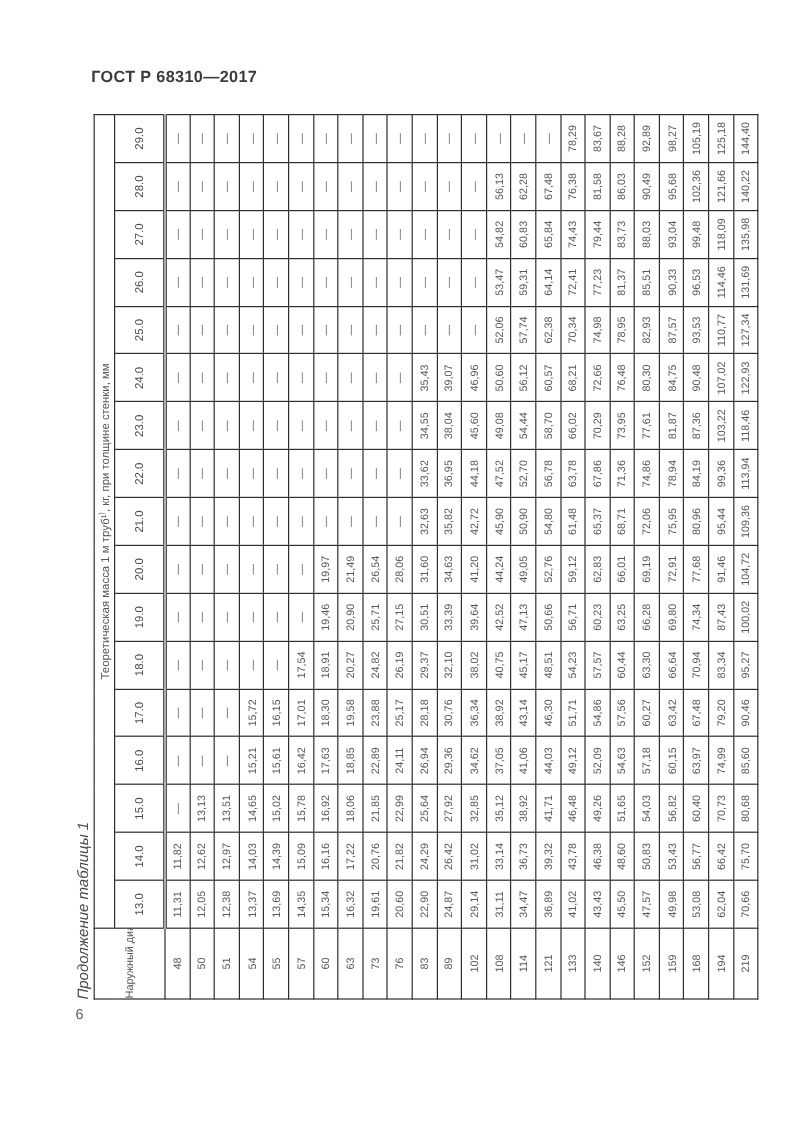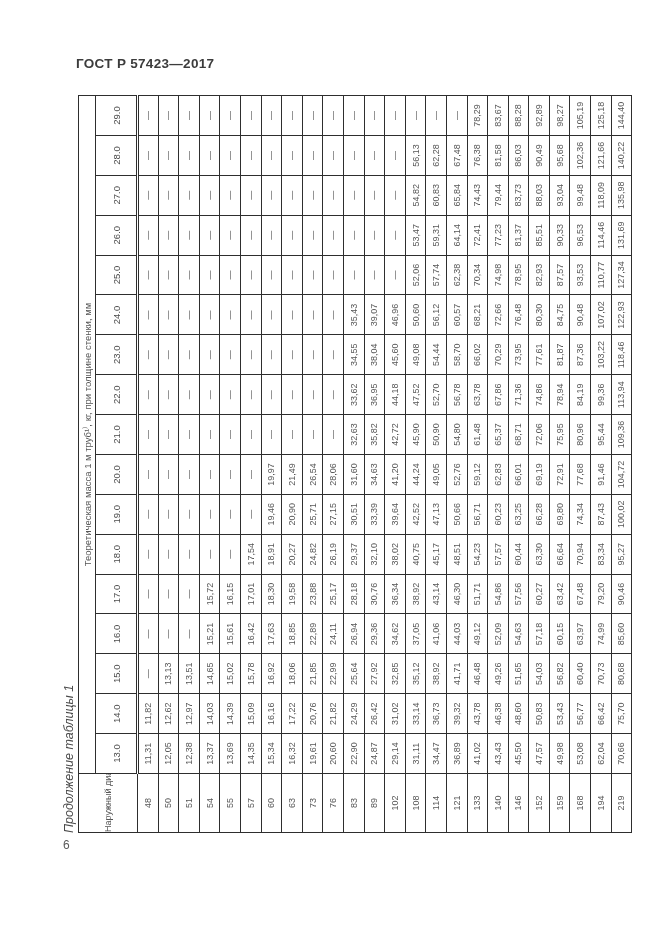--- a/index.html
+++ b/index.html
@@ -60,21 +60,21 @@
     border-right:3px double #2e2e2e;
   }
   tr.data-row{height:20.6px;}
   tr.data-row td{font-size:9px;color:#575757;}
 </style>
 </head>
 <body>
 
 <div class="page">
 
-  <div class="gost-header">ГОСТ Р 57423—2017</div>
+  <div class="gost-header">ГОСТ Р 68310—2017</div>
 
   <div class="rotated-container">
 
     <div class="table-title">Продолжение таблицы 1</div>
 
     <table class="pipe-table">
       <thead>
         <tr>
           <th class="diam-head" rowspan="2">Наружный диаметр²⁾, мм</th>
           <th class="mass-head" colspan="17">Теоретическая масса 1 м труб¹⁾, кг, при толщине стенки, мм</th>

